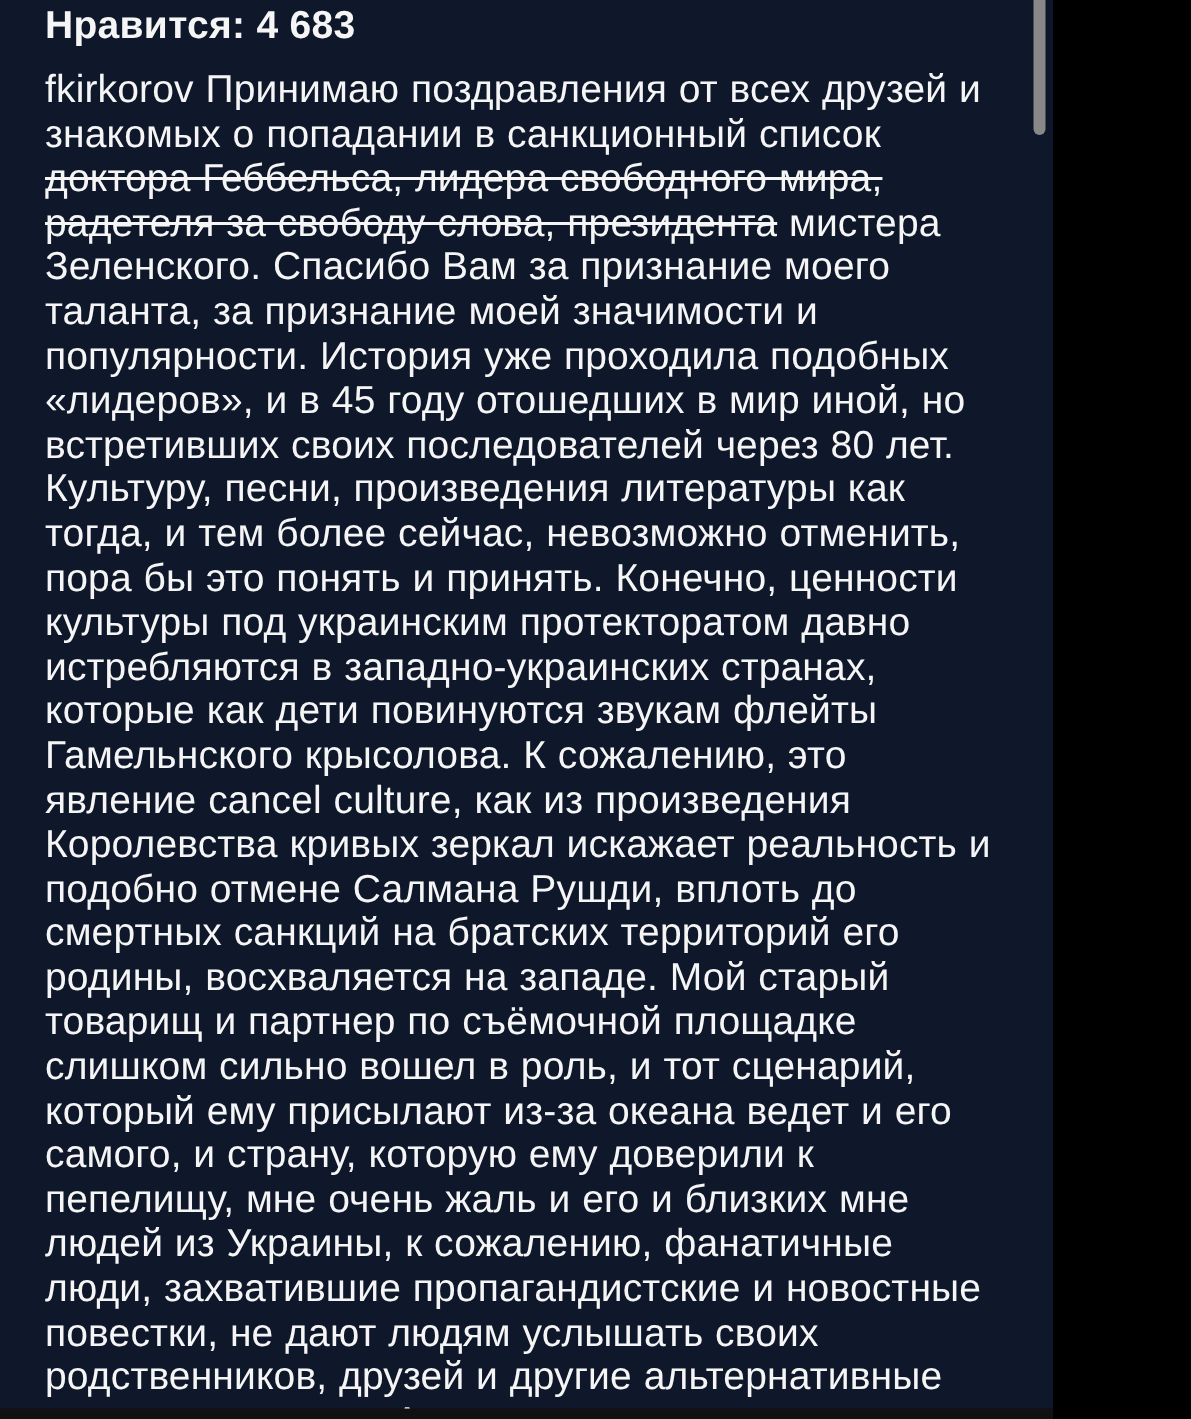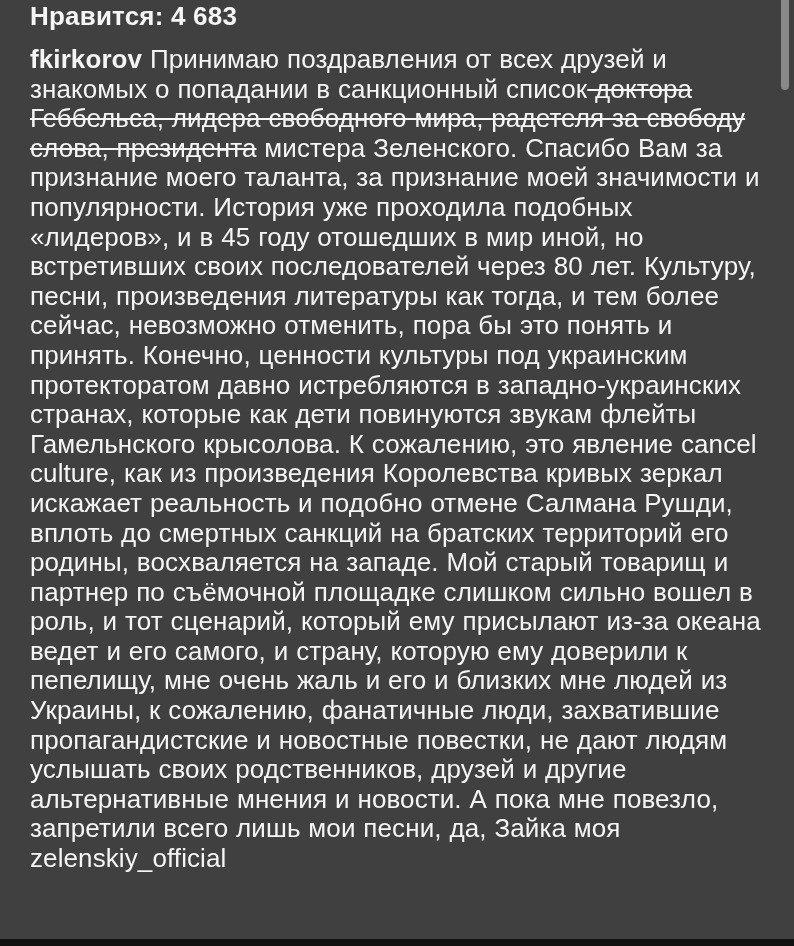--- a/index.html
+++ b/index.html
@@ -10,23 +10,23 @@
     width: 794px;
     height: 946px;
     background: #000000;
     overflow: hidden;
     position: relative;
     font-family: "Liberation Sans", sans-serif;
     -webkit-font-smoothing: antialiased;
   }
   .screen {
     position: relative;
-    width: 794px;
+    width: 702px;
     height: 946px;
-    background: #404040;
+    background: #0f172a;
   }
   .content {
     padding: 1px 30px 0 30px;
   }
   .likes {
     color: #f5f5f5;
     font-size: 26px;
     line-height: 30px;
     font-weight: 700;
     letter-spacing: 0.2px;
@@ -34,21 +34,21 @@
   .caption {
     margin: 14px 0 0 0;
     color: #f5f5f5;
     font-size: 26px;
     line-height: 29.6px;
     font-weight: 400;
     letter-spacing: 0.1px;
     word-spacing: 0.5px;
   }
   .username {
-    font-weight: 700;
+    font-weight: 400;
     cursor: pointer;
   }
   .strike {
     text-decoration: line-through;
     text-decoration-thickness: 2px;
     text-align: right;
   }
   .mention {
     cursor: pointer;
   }

